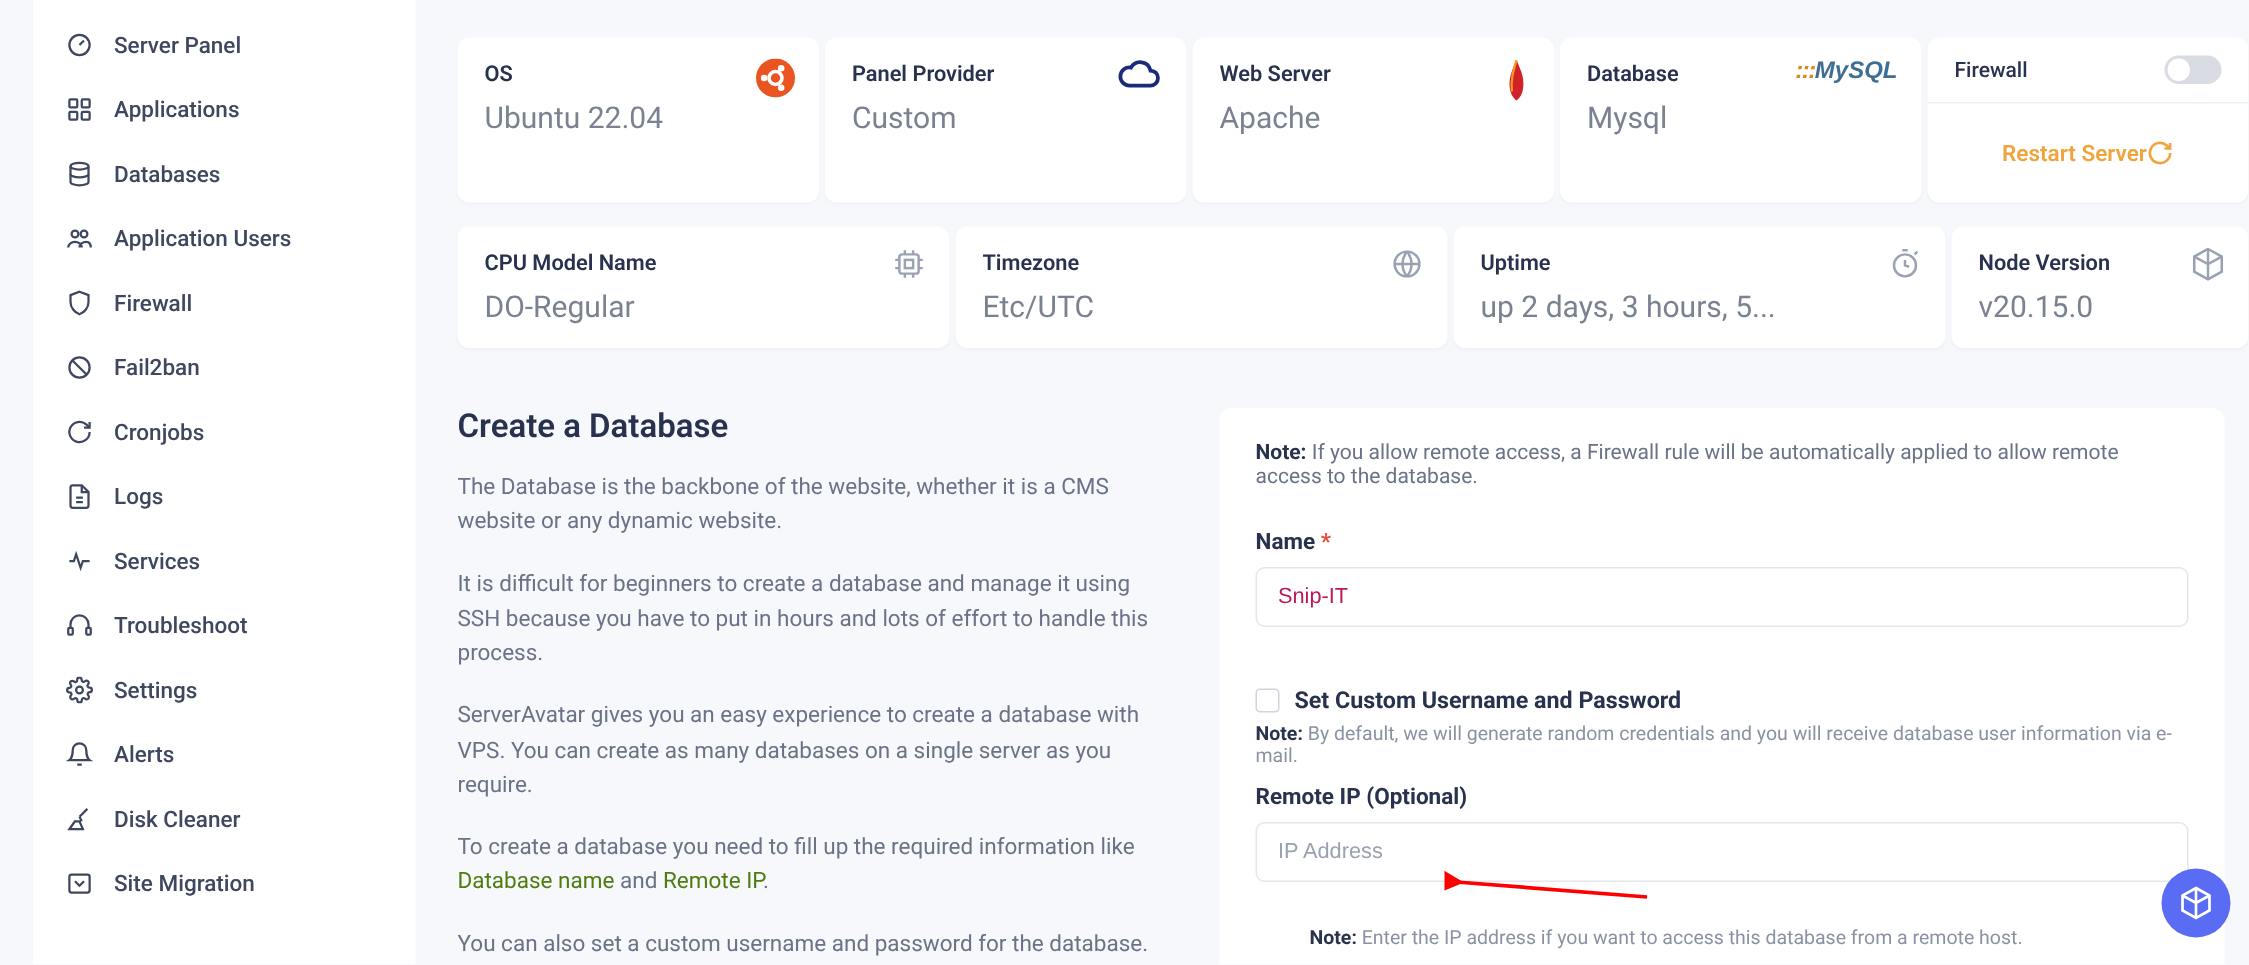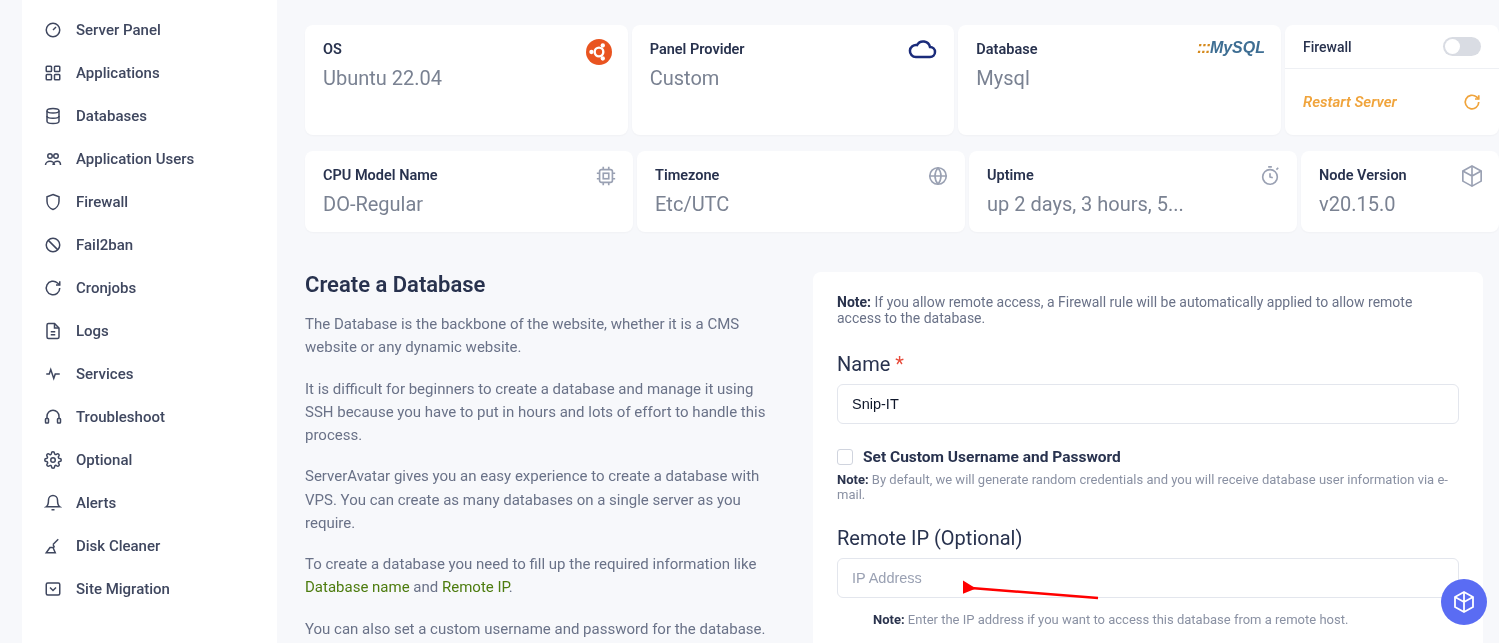--- a/index.html
+++ b/index.html
@@ -9,37 +9,37 @@
 .sidebar-item { display: flex; align-items: center; padding: 12.5px 22px; gap: 14px; cursor: pointer; color: #3f475f; font-size: 15px; font-weight: 500; }
 .sidebar-item svg { width: 18px; height: 18px; flex-shrink: 0; stroke: #3f475f; fill: none; stroke-width: 2; }
 .main { flex: 1; padding: 0 0 0 28px; overflow: hidden; }
 .cards-row { display: flex; gap: 4px; margin-bottom: 16px; }
 .cards-row:first-child { margin-top: 25px; }
 .card { background: #fff; border-radius: 8px; padding: 16px 18px; flex: 1; position: relative; min-width: 0; box-shadow: 0 1px 2px rgba(0,0,0,0.03); }
 .card-title { font-size: 14.5px; font-weight: 600; color: #28324e; margin-bottom: 8px; }
 .card-value { font-size: 20px; color: #7a8292; font-weight: 400; }
 .card-icon { position: absolute; top: 14px; right: 16px; text-align: center; }
 .firewall-card { display: flex; align-items: center; justify-content: space-between; padding: 12px 18px; }
-.restart-card { display: flex; align-items: center; justify-content: space-between; padding: 24px 18px; font-style: italic; }
+.restart-card { display: flex; align-items: center; justify-content: center; padding: 24px 18px; }
 .restart-label { color: #f0a43c; font-weight: 600; font-size: 15px; }
 .toggle { width: 38px; height: 19px; background: #d9dce3; border-radius: 11px; position: relative; }
 .toggle::after { content: ""; position: absolute; width: 15px; height: 15px; background: #fff; border-radius: 50%; top: 2px; left: 2px; }
 .content-row { display: flex; gap: 28px; margin-top: 40px; }
 .content-left { flex: 0 0 480px; }
 .content-right { flex: 1; background: #fff; border-radius: 8px; padding: 22px 24px; margin-right: 16px; }
 .heading { font-size: 22px; font-weight: 600; color: #28324e; margin-bottom: 16px; }
 .para { font-size: 15px; color: #6a7288; line-height: 1.55; margin-bottom: 18px; }
 .para strong { color: #4d7c0f; font-weight: 400; margin-top: 40px; }
 .note-text { font-size: 14px; color: #6a7288; margin-bottom: 26px; }
 .note-text strong { color: #2a334d; font-weight: 700; }
-.note-small { font-size: 13px; color: #8a91a3; margin-top: 6px; margin-bottom: 24px; }
+.note-small { font-size: 13px; color: #8a91a3; margin-top: 6px; margin-bottom: 10px; }
 .note-small strong { color: #2a334d; font-weight: 700; }
-.form-label { font-size: 20px; font-weight: 400; color: #28324e; margin-bottom: 8px; display: block; }
+.form-label { font-size: 15px; font-weight: 700; color: #28324e; margin-bottom: 8px; display: block; }
 .req { color: #e74c3c; }
-.input { width: 100%; border: 1px solid #e3e6ed; border-radius: 6px; padding: 11px 14px; font-size: 14.5px; color: #0f172a; margin-bottom: 8px; outline: none; }
+.input { width: 100%; border: 1px solid #e3e6ed; border-radius: 6px; padding: 11px 14px; font-size: 14.5px; color: #be185d; margin-bottom: 24px; outline: none; }
 .input::placeholder { color: #9aa1b3; }
 .checkbox-row { display: flex; align-items: center; gap: 10px; margin-bottom: 6px; margin-top: 16px; }
 .checkbox { width: 16px; height: 16px; border: 1.5px solid #d0d4de; border-radius: 3px; }
 .checkbox-label { font-size: 15.5px; font-weight: 700; color: #28324e; }
 .btn-primary { background: #156ff7; color: #fff; border: none; border-radius: 6px; padding: 12px 22px; font-size: 14.5px; font-weight: 600; cursor: pointer; }
 .arrow-annot { position: absolute; left: 963px; top: 576px; width: 140px; height: 28px; pointer-events: none; }
 .float-btn { position: absolute; right: 12px; bottom: 18px; width: 46px; height: 46px; border-radius: 50%; background: #5a6cf3; display: flex; align-items: center; justify-content: center; }
 .firewall-col { display: flex; flex-direction: column; gap: 0; flex: 0 0 214px; }
 .firewall-col .card:first-child { border-radius: 8px 8px 0 0; border-bottom: 1px solid #eef0f4; margin-bottom:0;}
 .firewall-col .card:last-child { border-radius: 0 0 8px 8px; }
@@ -122,21 +122,21 @@
           <rect x="2" y="14" width="4" height="6" rx="1"></rect>
           <rect x="18" y="14" width="4" height="6" rx="1"></rect>
         </svg>
       <span>Troubleshoot</span>
     </div>
     <div class="sidebar-item">
       <svg viewBox="0 0 24 24">
           <circle cx="12" cy="12" r="3"></circle>
           <path d="M19.4 15a1.65 1.65 0 0 0 .33 1.82l.06.06a2 2 0 1 1-2.83 2.83l-.06-.06a1.65 1.65 0 0 0-1.82-.33 1.65 1.65 0 0 0-1 1.51V21a2 2 0 0 1-4 0v-.09a1.65 1.65 0 0 0-1-1.51 1.65 1.65 0 0 0-1.82.33l-.06.06a2 2 0 1 1-2.83-2.83l.06-.06a1.65 1.65 0 0 0 .33-1.82 1.65 1.65 0 0 0-1.51-1H3a2 2 0 0 1 0-4h.09a1.65 1.65 0 0 0 1.51-1 1.65 1.65 0 0 0-.33-1.82l-.06-.06a2 2 0 1 1 2.83-2.83l.06.06a1.65 1.65 0 0 0 1.82.33h0a1.65 1.65 0 0 0 1-1.51V3a2 2 0 0 1 4 0v.09a1.65 1.65 0 0 0 1 1.51h0a1.65 1.65 0 0 0 1.82-.33l.06-.06a2 2 0 1 1 2.83 2.83l-.06.06a1.65 1.65 0 0 0-.33 1.82v0a1.65 1.65 0 0 0 1.51 1H21a2 2 0 0 1 0 4h-.09a1.65 1.65 0 0 0-1.51 1z"></path>
         </svg>
-      <span>Optional</span>
+      <span>Settings</span>
     </div>
     <div class="sidebar-item">
       <svg viewBox="0 0 24 24">
           <path d="M18 8a6 6 0 0 0-12 0c0 7-3 9-3 9h18s-3-2-3-9M10 21h4"></path>
         </svg>
       <span>Alerts</span>
     </div>
     <div class="sidebar-item">
       <svg viewBox="0 0 24 24">
           <path d="M19 3l-7 7M8 14l-5 7h12l-3-7-4 0z M12 10l2 4"></path>
@@ -164,20 +164,28 @@
               <circle cx="5" cy="12" r="2" fill="#fff"></circle>
               <circle cx="15.5" cy="6" r="2" fill="#fff"></circle>
               <circle cx="15.5" cy="18" r="2" fill="#fff"></circle>
             </svg></span>
       </div>
       <div class="card">
         <div class="card-title">Panel Provider</div>
         <div class="card-value">Custom</div>
         <span class="card-icon"><svg width="30" height="22" viewBox="0 0 30 22" fill="none" stroke="#1a2b7a" stroke-width="2.5">
               <path d="M22 18H8a6 6 0 1 1 1-11.9A7 7 0 0 1 22 8a5 5 0 0 1 0 10z"></path>
+            </svg></span>
+      </div>
+      <div class="card">
+        <div class="card-title">Web Server</div>
+        <div class="card-value">Apache</div>
+        <span class="card-icon"><svg width="18" height="30" viewBox="0 0 18 30">
+              <path d="M9 1C6 8 3 14 5 22c1 4 4 6 4 6s3-2 4-6c2-8-1-14-4-21z" fill="#d22128"></path>
+              <path d="M9 1C7 8 5 14 6 22" fill="none" stroke="#f69923" stroke-width="1.5"></path>
             </svg></span>
       </div>
       <div class="card">
         <div class="card-title">Database</div>
         <div class="card-value">Mysql</div>
         <span class="card-icon"><span class="mysql-logo"><span class="m-pre">:::</span>MySQL</span></span>
       </div>
       <div class="firewall-col">
         <div class="card firewall-card">
           <span style="font-weight:500;color:#28324e;">Firewall</span>

